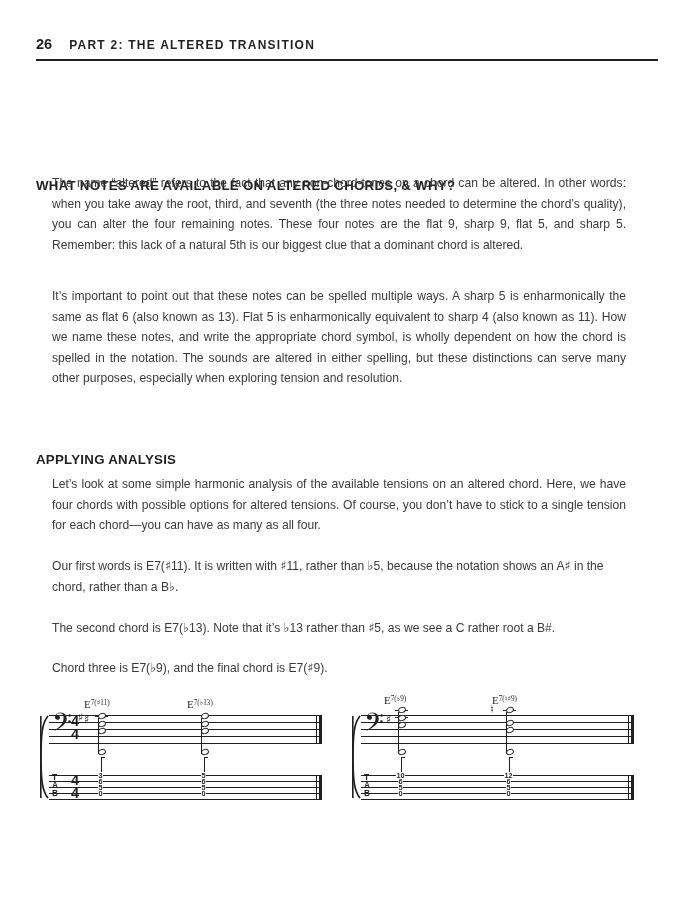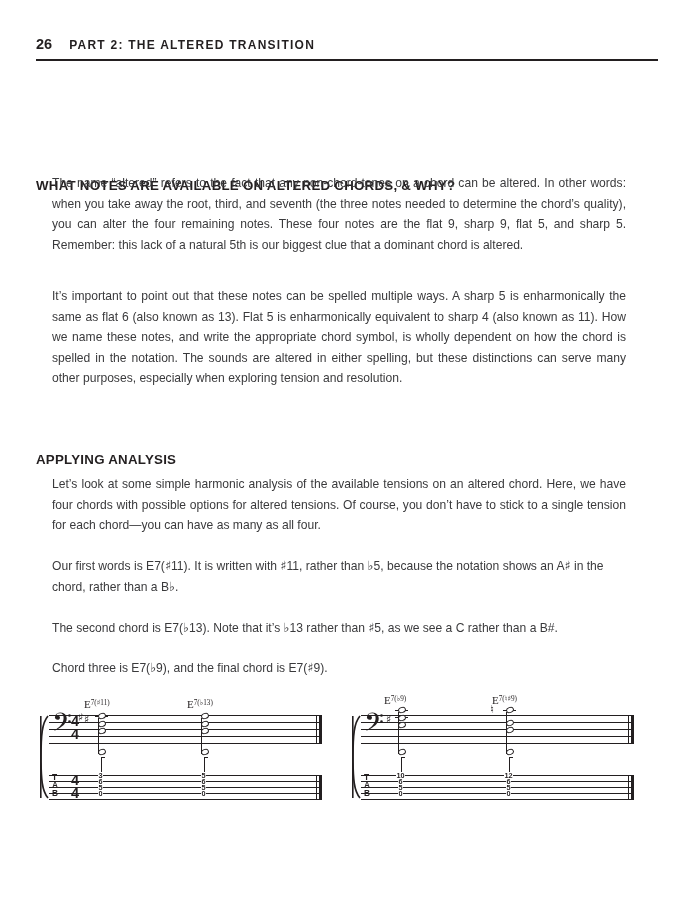--- a/index.html
+++ b/index.html
@@ -281,21 +281,21 @@
   <div class="h2 h2-notes">WHAT NOTES ARE AVAILABLE ON ALTERED CHORDS, &amp; WHY?</div>
 
   <div class="para p1">The name “altered” refers to the fact that any non-chord-tones on a chord can be altered. In other words: when you take away the root, third, and seventh (the three notes needed to determine the chord’s quality), you can alter the four remaining notes. These four notes are the flat 9, sharp 9, flat 5, and sharp 5. Remember: this lack of a natural 5th is our biggest clue that a dominant chord is altered.</div>
   <div class="para p2">It’s important to point out that these notes can be spelled multiple ways. A sharp 5 is enharmonically the same as flat 6 (also known as 13). Flat 5 is enharmonically equivalent to sharp 4 (also known as 11). How we name these notes, and write the appropriate chord symbol, is wholly dependent on how the chord is spelled in the notation. The sounds are altered in either spelling, but these distinctions can serve many other purposes, especially when exploring tension and resolution.</div>
 
   <div class="h2 h2-applying">APPLYING ANALYSIS</div>
   <div class="para p3">Let’s look at some simple harmonic analysis of the available tensions on an altered chord. Here, we have four chords with possible options for altered tensions. Of course, you don’t have to stick to a single tension for each chord—you can have as many as all four.</div>
 
   <div class="para p4 nojust"><span>Our first words is E7(</span><span class="acc">♯</span><span>11). It is written with </span><span class="acc">♯</span><span>11, rather than </span><span class="acc">♭</span><span>5, because the notation shows an A</span><span class="acc">♯</span><span> in the chord, rather than a B</span><span class="acc">♭</span><span>.</span></div>
 
-  <div class="para p5 nojust"><span>The second chord is E7(</span><span class="acc">♭</span><span>13). Note that it’s </span><span class="acc">♭</span><span>13 rather than </span><span class="acc">♯</span><span>5, as we see a C rather than a B#.</span></div>
+  <div class="para p5 nojust"><span>The second chord is E7(</span><span class="acc">♭</span><span>13). Note that it’s </span><span class="acc">♭</span><span>13 rather than </span><span class="acc">♯</span><span>5, as we see a C rather root a B#.</span></div>
 
   <div class="para p6 nojust"><span>Chord three is E7(</span><span class="acc">♭</span><span>9), and the final chord is E7(</span><span class="acc">♯</span><span>9).</span></div>
 
   <div class="notation">
 
     <div class="system sys-left">
 
       <div class="brace">
         <svg width="9" height="84" viewBox="0 0 9 84">
           <path d="M8 1 C2 8, 1 20, 1 42 C1 64, 2 76, 8 83" stroke="#231f20" stroke-width="1.7" fill="none"></path>

